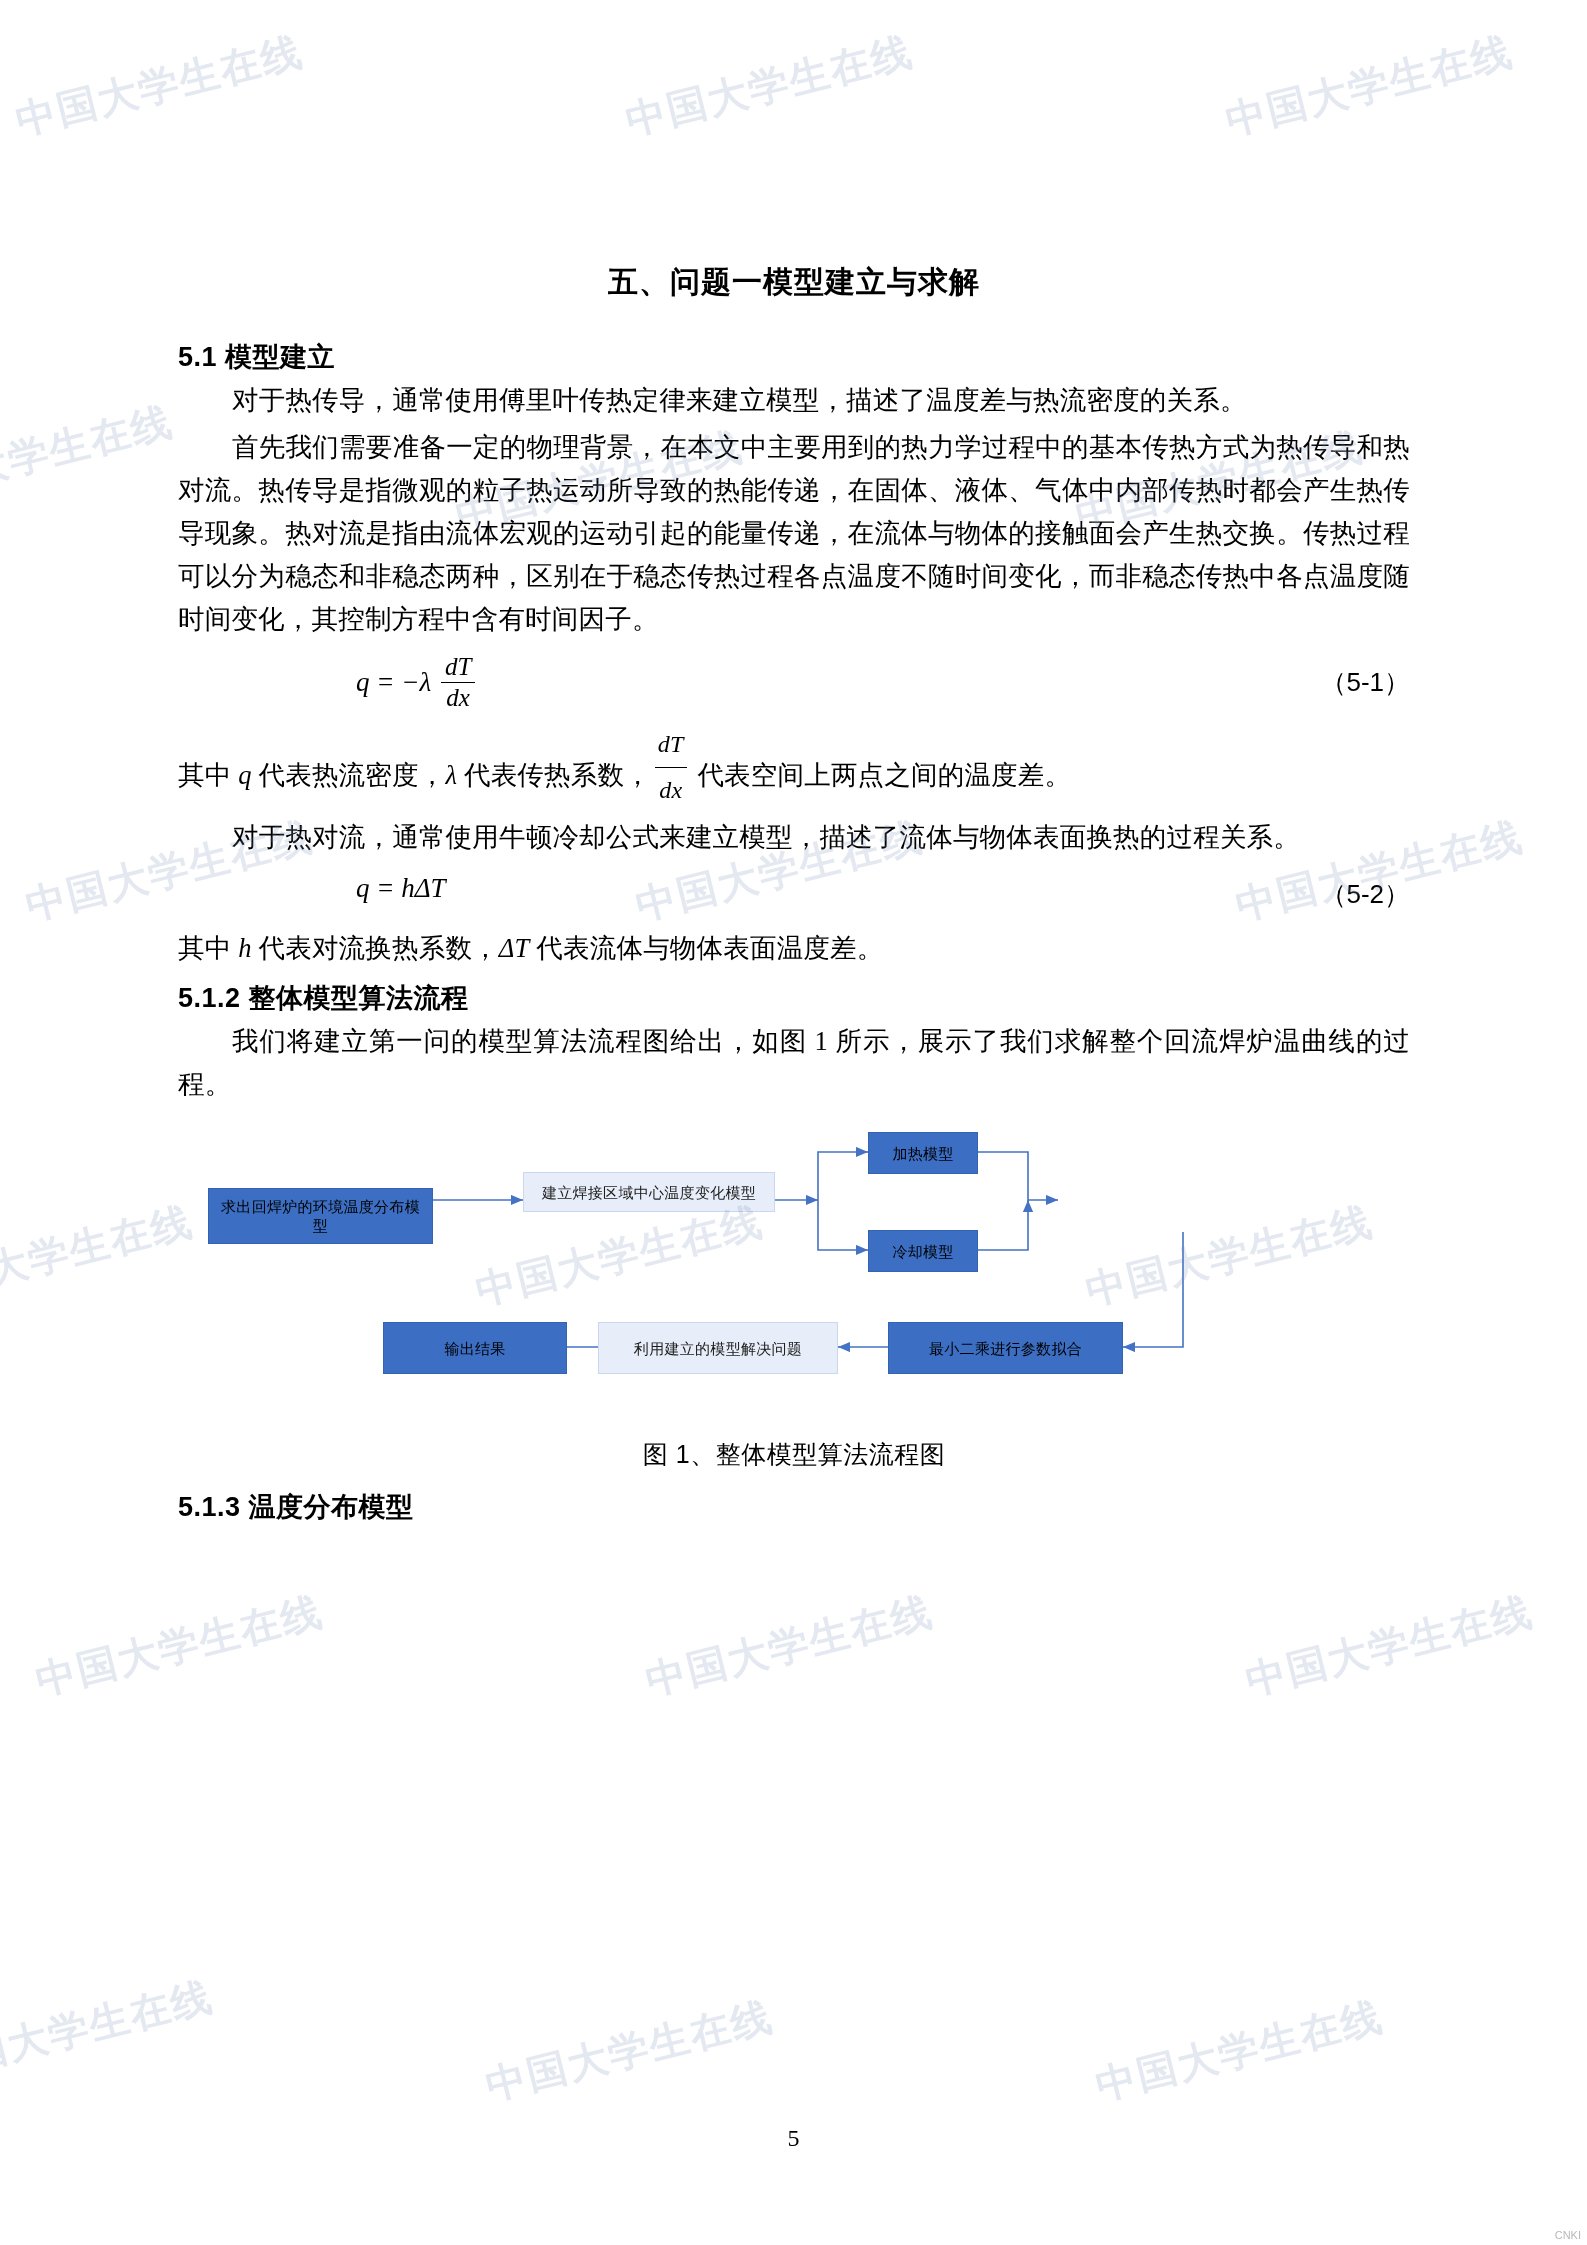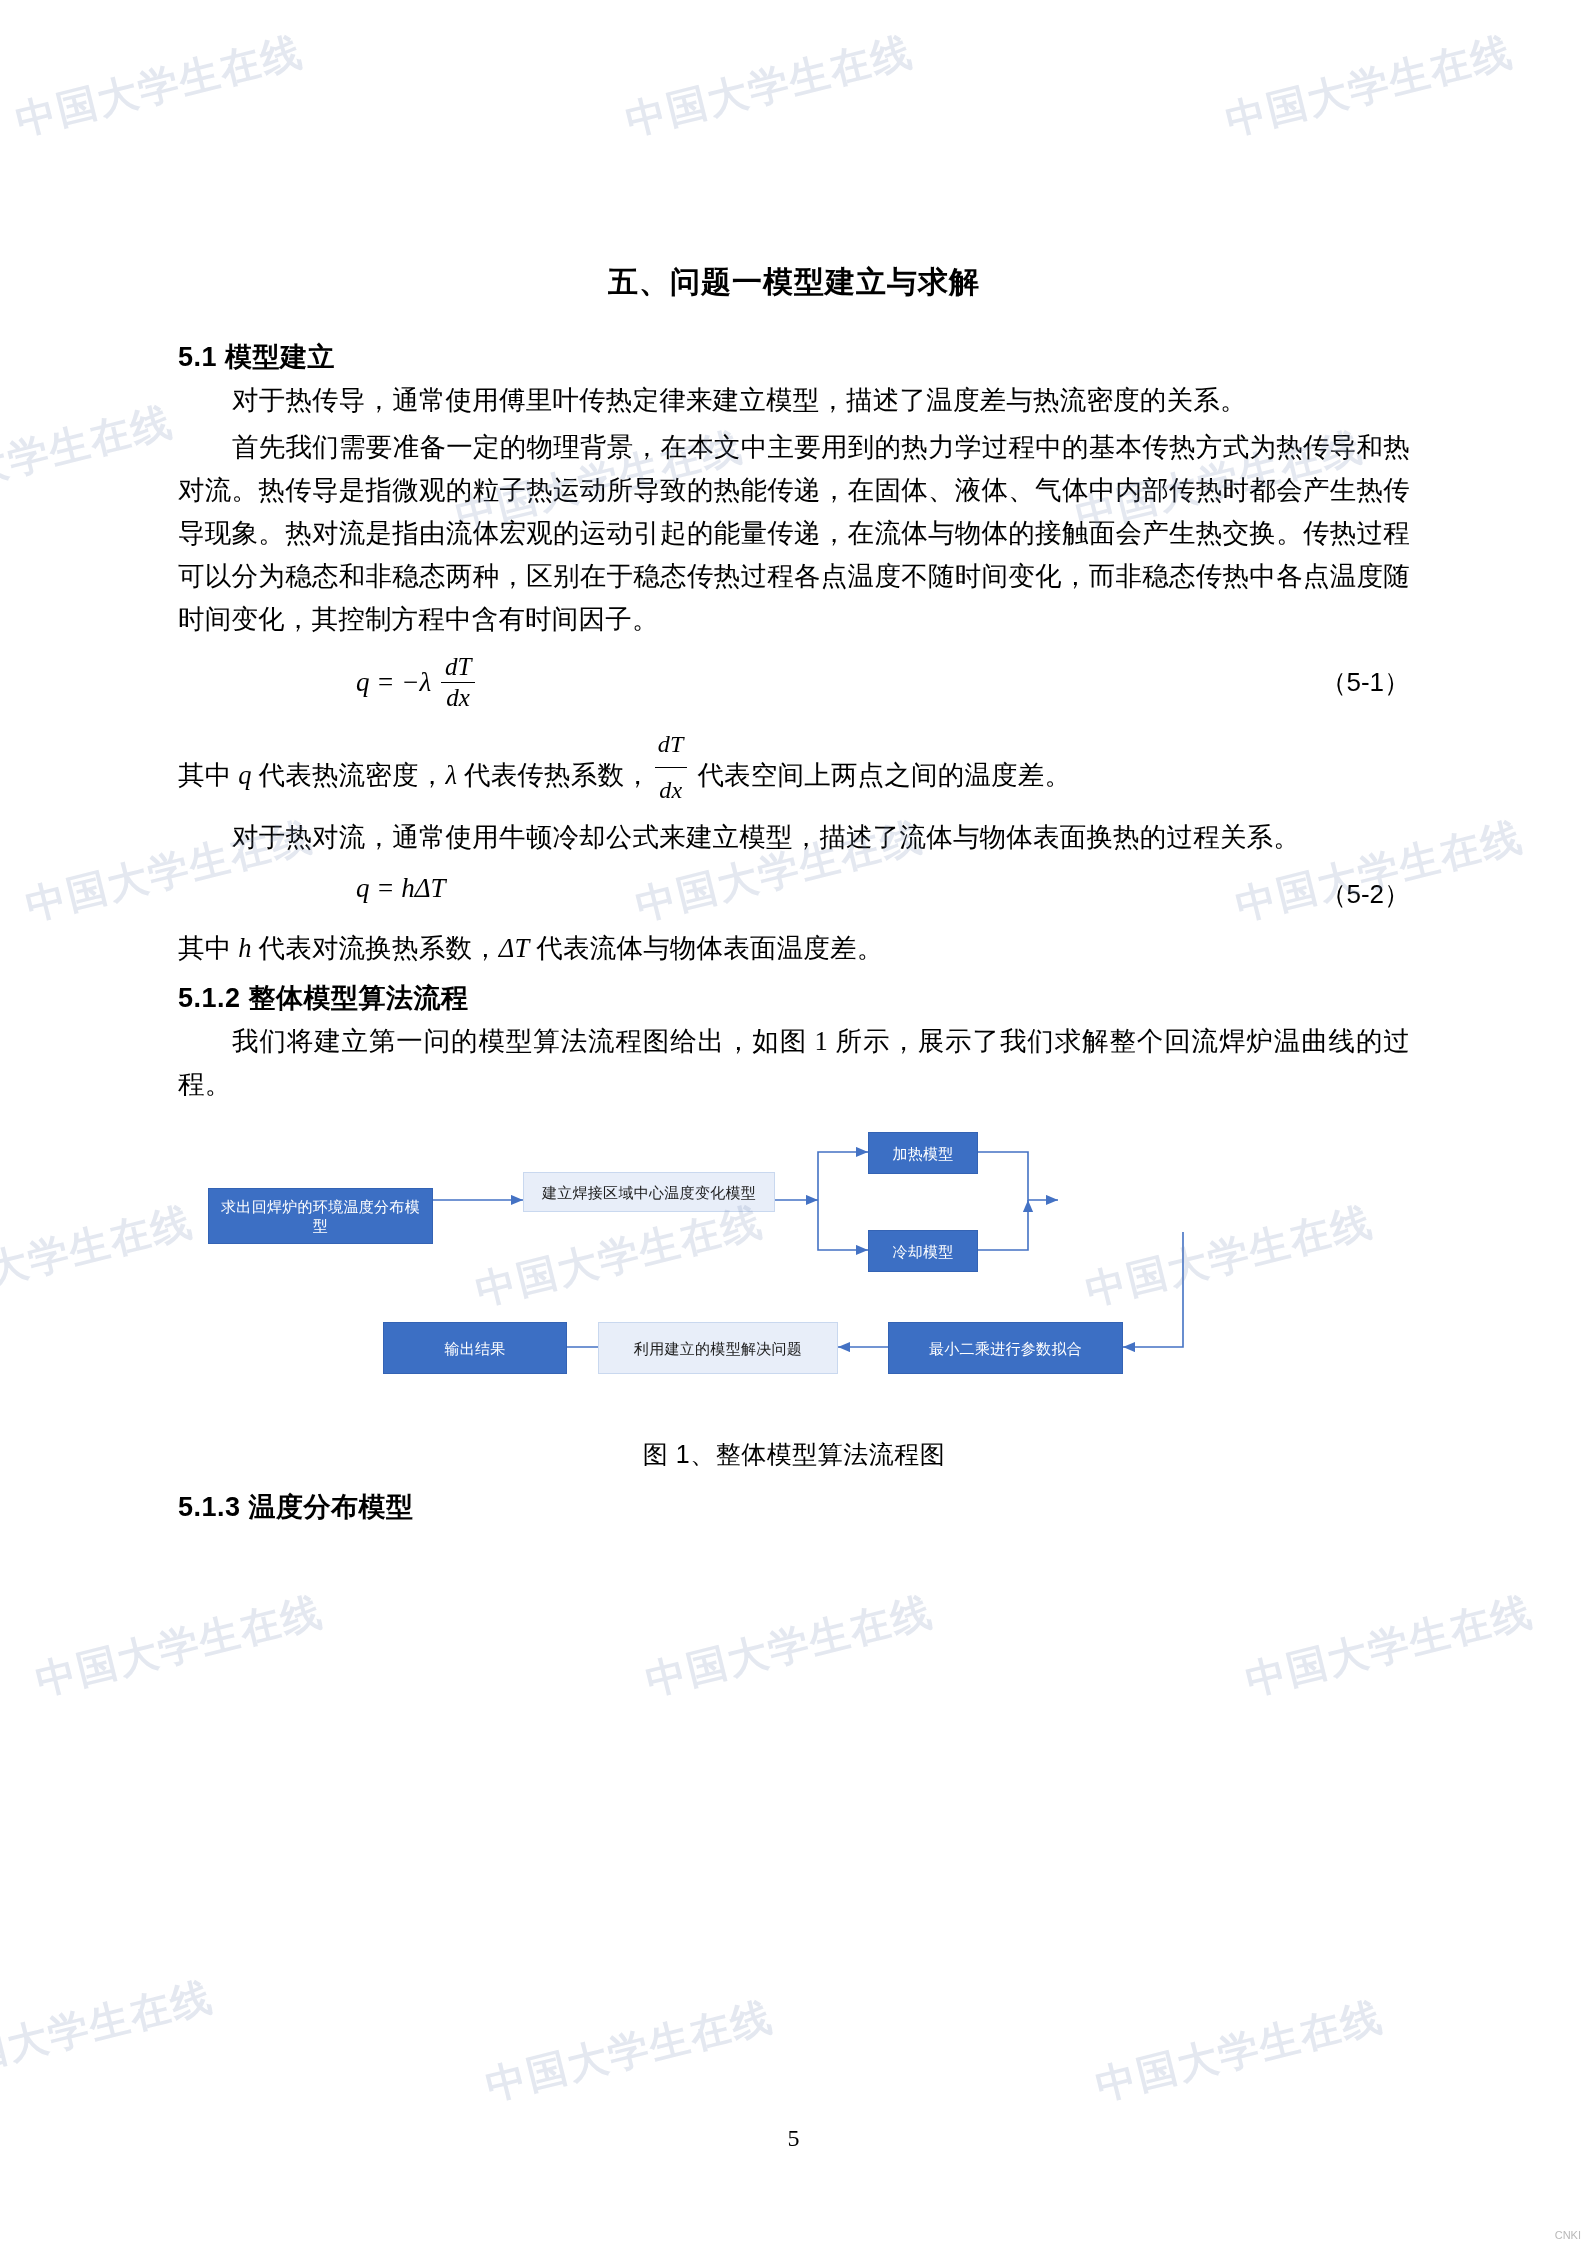--- a/index.html
+++ b/index.html
@@ -160,21 +160,21 @@
     justify-content: center;
     text-align: center;
     font-family: "Liberation Sans", sans-serif;
     font-size: 15px;
     line-height: 19px;
     padding: 2px 6px;
     letter-spacing: 0.3px;
   }
   .node.dark {
     background: #3C6FC4;
-    color: #ffffff;
+    color: #000000;
     border: 1px solid #3463b4;
   }
   .node.light {
     background: #E8EEF9;
     color: #1a1a1a;
     border: 1px solid #c9d8ef;
   }
 
   .cap {
     text-align: center;

